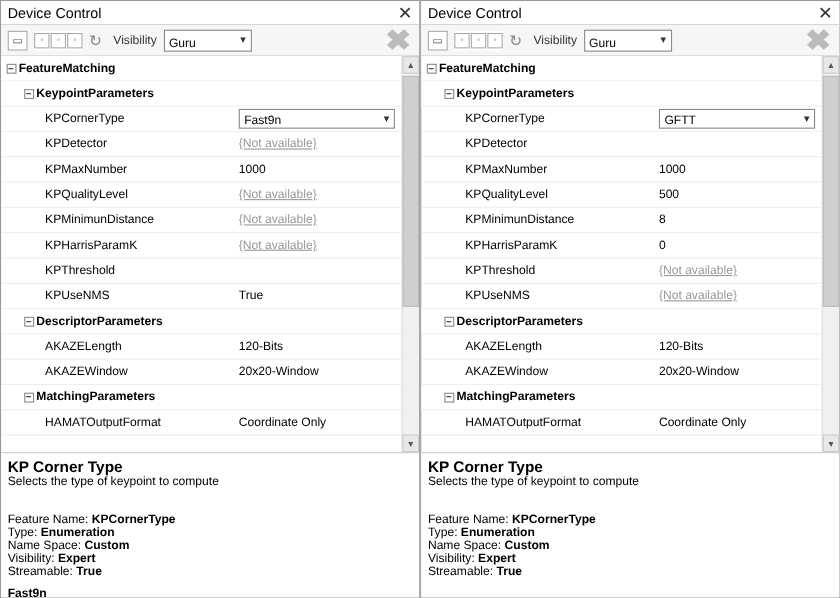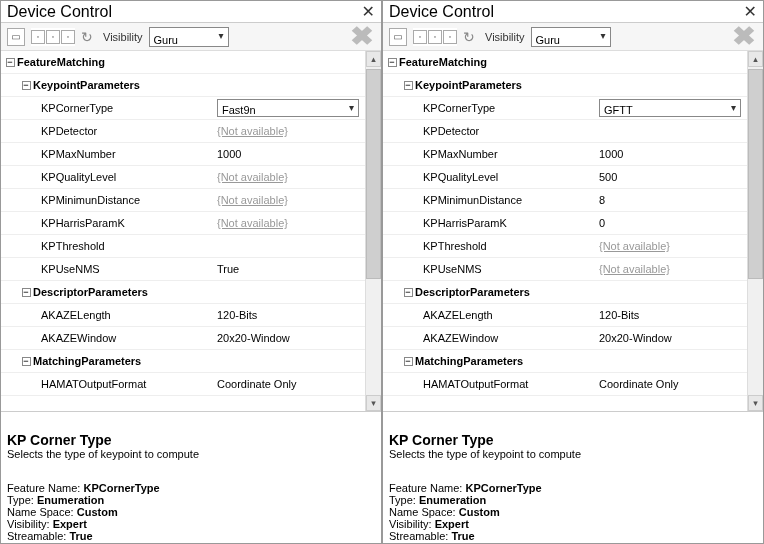--- a/index.html
+++ b/index.html
@@ -1,19 +1,19 @@
 <!DOCTYPE html>
 <html><head>
 <meta charset="utf-8">
 <style>
   * { box-sizing: border-box; margin: 0; padding: 0; }
   body { font-family: Tahoma, Verdana, sans-serif; font-size: 11px; background: #fff; display: flex; width: 764px; height: 544px; }
   .panel { width: 382px; height: 544px; border: 1px solid #999; display: flex; flex-direction: column; background: #fff; }
   .titlebar { height: 22px; background: #fff; border-bottom: 1px solid #ccc; display: flex; align-items: center; padding: 0 6px; }
-  .titlebar .title { flex: 1; font-size: 16px; color: #000; }
+  .titlebar .title { flex: 1; font-size: 13px; color: #000; }
   .titlebar .close { font-size: 16px; cursor: default; color: #333; font-family: Arial; }
   .toolbar { height: 28px; background: #f6f6f6; border-bottom: 1px solid #ddd; display: flex; align-items: center; padding: 0 6px; gap: 6px; }
   .tbtn { width: 18px; height: 18px; border: 1px solid #aaa; background: #fff; display: inline-flex; align-items: center; justify-content: center; font-size: 10px; color: #555; }
   .tbtn.small { width: 14px; height: 14px; border: 1px solid #aaa; font-size: 7px; }
   .tbtn.group { display: inline-flex; gap: 1px; border: none; width:auto; }
   .refresh { width: 16px; height: 16px; color: #888; font-size: 14px; }
   .vis-label { font-size: 11px; color: #333; margin-left: 0; }
   .select { height: 20px; border: 1px solid #888; background: #fff; padding: 0 18px 0 4px; font-size: 11px; position: relative; min-width: 80px; display:flex; align-items:flex-end; }
   .select::after { content: "▾"; position: absolute; right: 4px; top: 2px; font-size: 10px; color: #333; }
   .toolbar .spacer { flex: 1; }
@@ -28,21 +28,21 @@
   .valuecell.na { color: #999; text-decoration: underline; }
   .indent0 { padding-left: 2px; }
   .indent1 { padding-left: 18px; }
   .indent2 { padding-left: 40px; }
   .valuecell .select { flex:1; margin-right:6px; height:18px; }
   .scrollbar { width: 16px; background: #f0f0f0; border-left: 1px solid #ddd; position:absolute; right:0; top:0; bottom:0; display:flex; flex-direction:column; }
   .sbtn { height: 16px; background: #e8e8e8; border: 1px solid #ccc; font-size:9px; display:flex; align-items:center; justify-content:center; color:#555;}
   .sthumb { flex:0 0 210px; background: #cfcfcf; border:1px solid #bbb; margin-top:2px;}
   .sfill { flex:1; }
   .gridinner { margin-right: 16px; }
-  .descbox { height: 132px; background: #fff; padding: 20px 6px; font-size: 11px; color: #000; border-top: 1px solid #ccc; overflow:hidden; }
+  .descbox { height: 132px; background: #fff; padding: 4px 6px; font-size: 11px; color: #000; border-top: 1px solid #ccc; overflow:hidden; }
   .descbox .dtitle { font-weight: bold; font-size: 14px; }
   .descbox .ddesc { margin-bottom: 22px; }
   .descbox .dline b { font-weight: bold; }
   .descbox .dval { margin-top: 8px; font-weight: bold; }
 </style>
 </head>
 <body>
 
 <div class="panel">
   <div class="titlebar">

